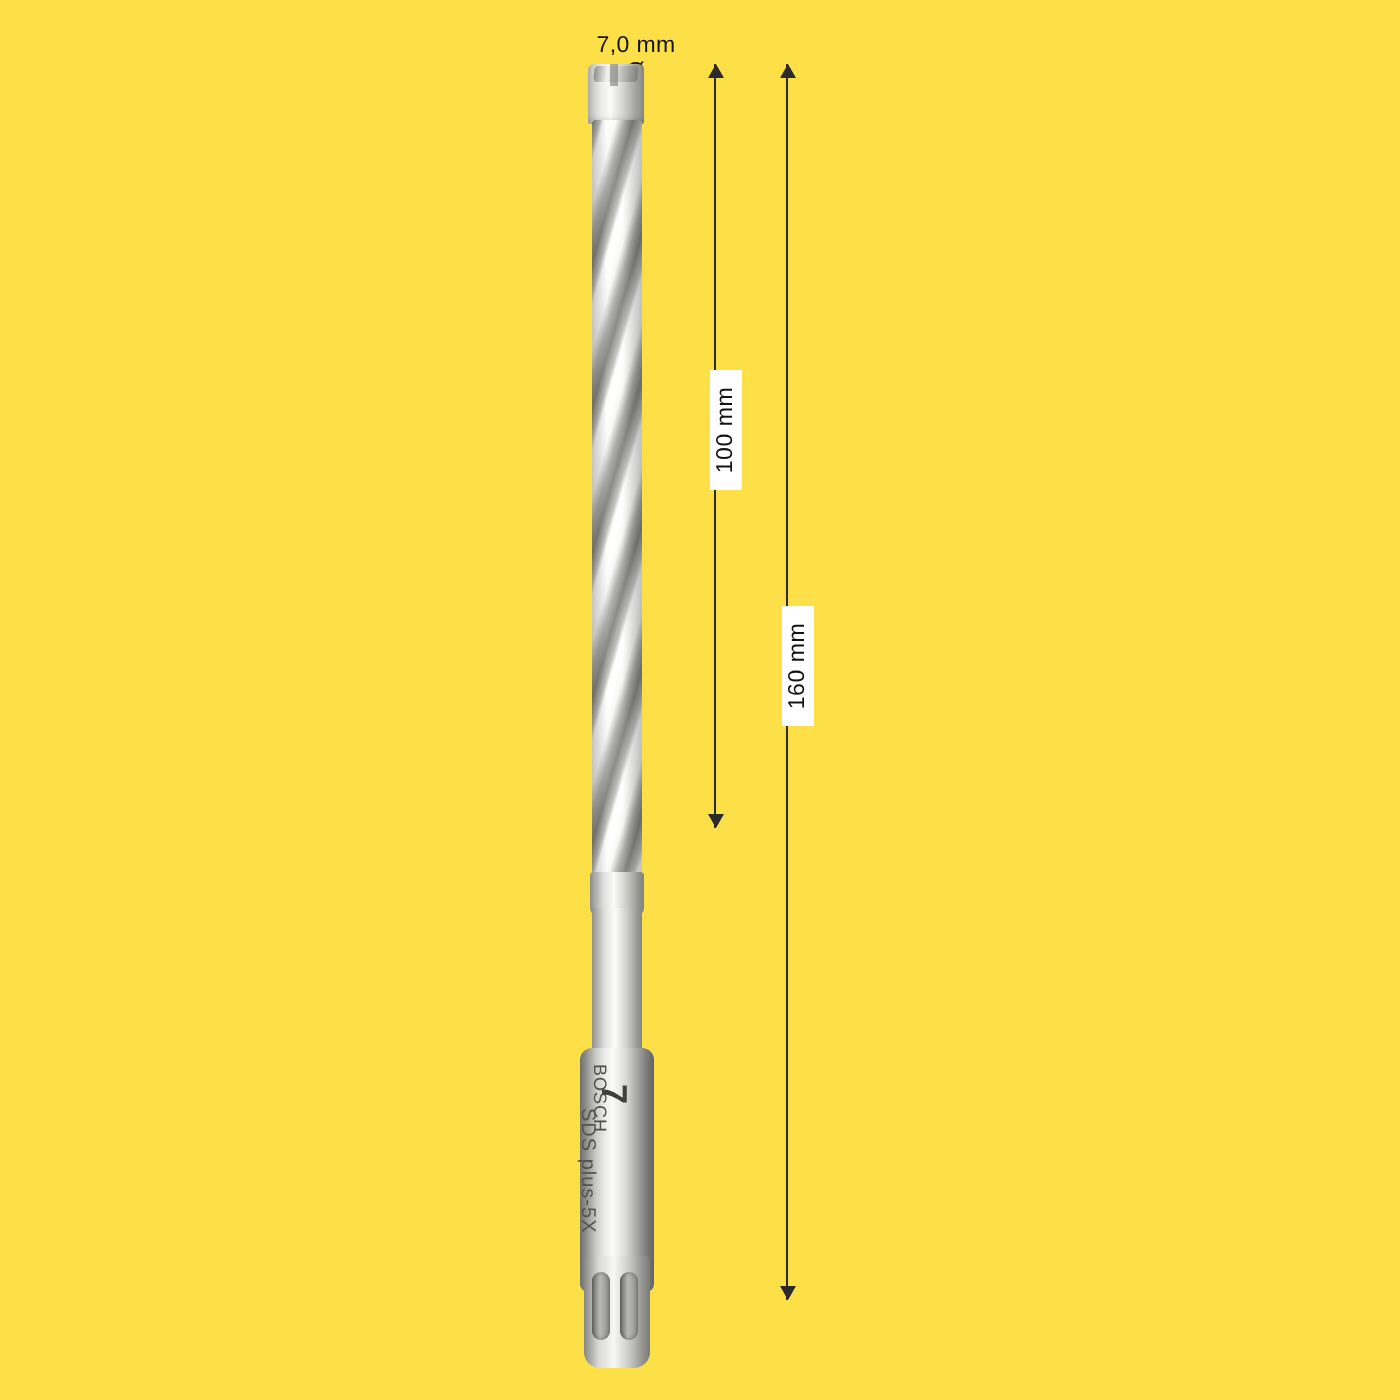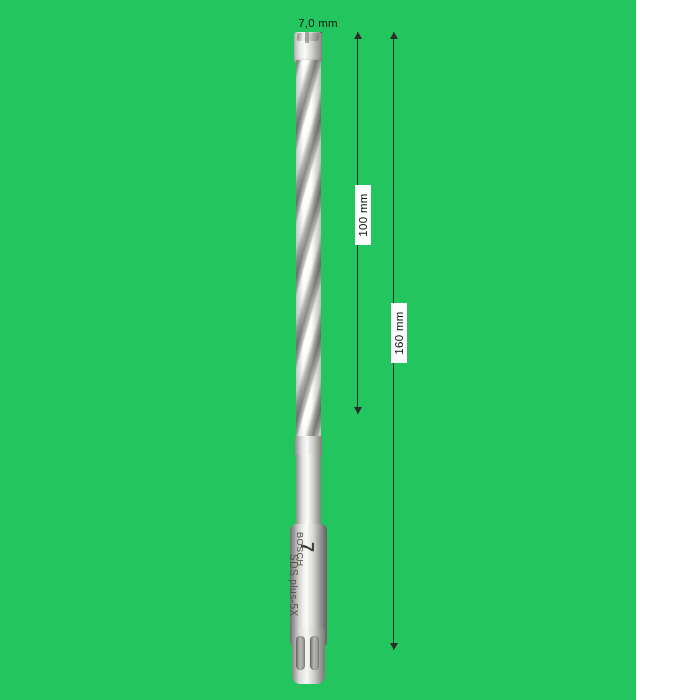--- a/index.html
+++ b/index.html
@@ -6,23 +6,23 @@
     margin: 0;
     padding: 0;
     background: #ffffff;
   }
   body {
     font-family: "Liberation Sans", sans-serif;
     color: #1a1a1a;
   }
   #canvas {
     position: relative;
-    width: 636px;
+    width: 700px;
     height: 700px;
-    background: #22c55e;
+    background: #fde047;
     overflow: hidden;
   }
 
   
   .dia-label {
     position: absolute;
     left: 258px;
     top: 2px;
     width: 120px;
     text-align: center;

